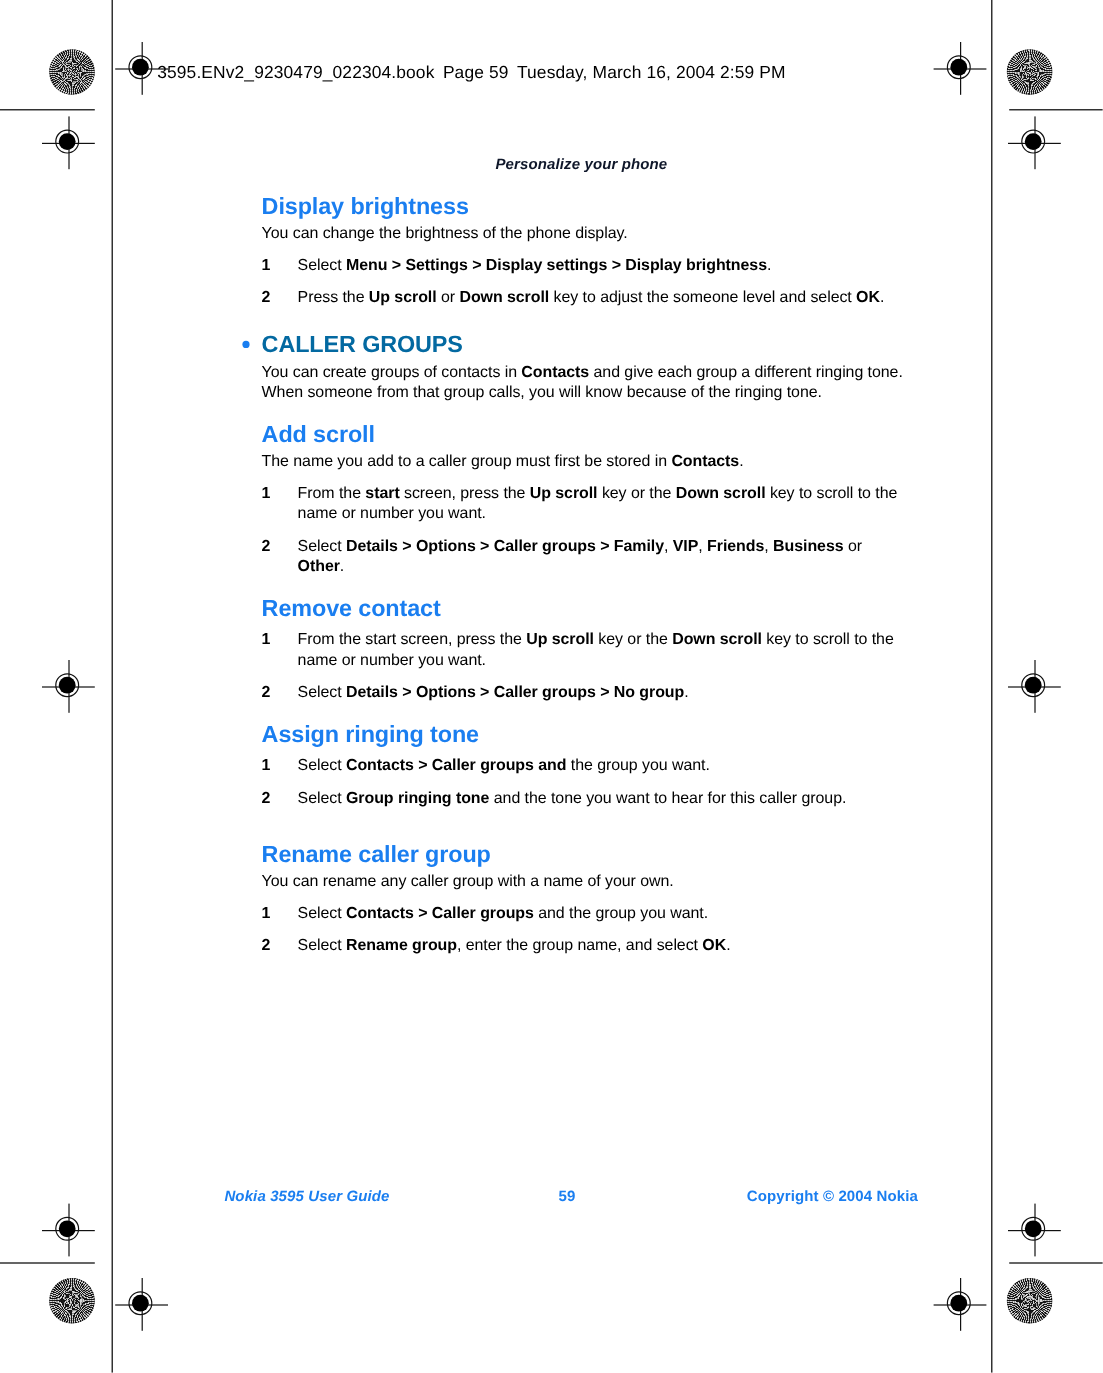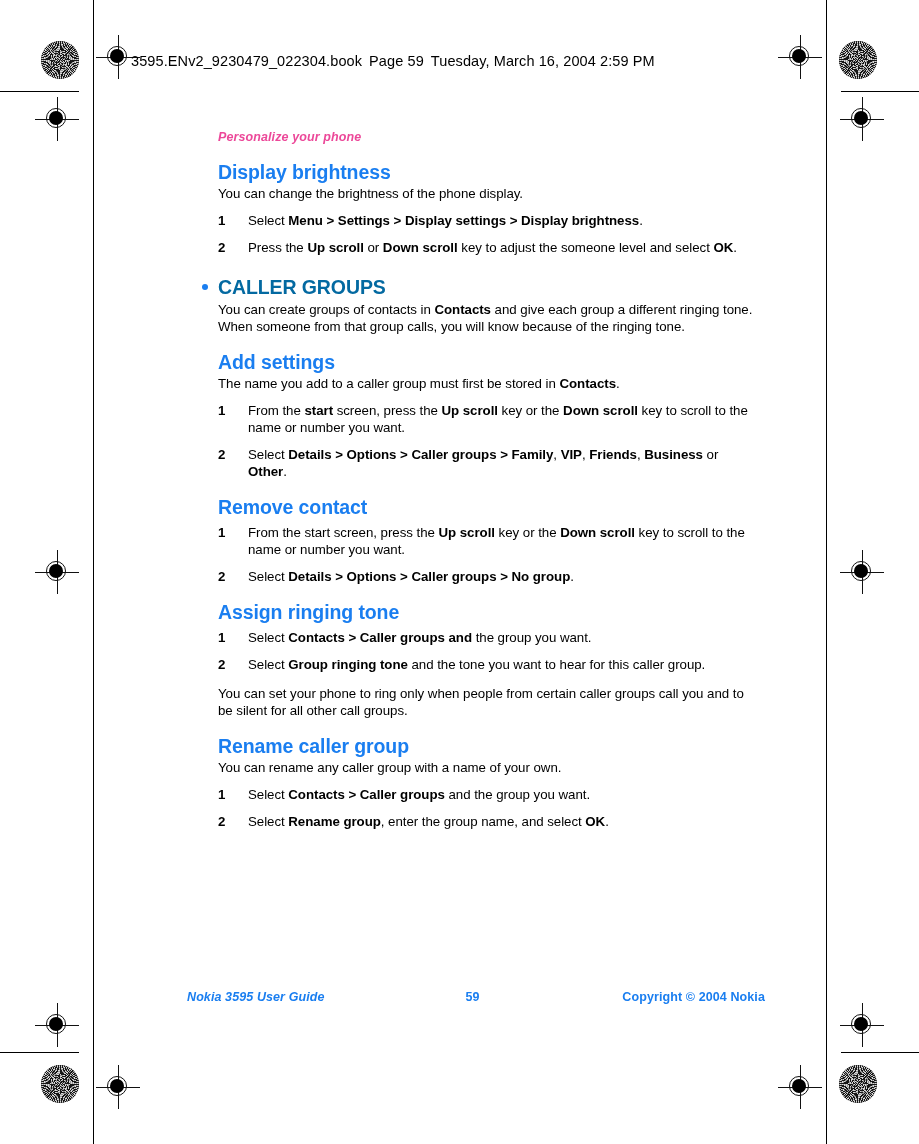--- a/index.html
+++ b/index.html
@@ -94,25 +94,25 @@
     position: absolute;
     left: 0; top: 0;
     width: 919px; height: 1144px;
   }
 
   .running-head {
     position: absolute;
     left: 218px;
     top: 130px;
     width: 533px;
-    text-align: left;
+    text-align: center;
     font-size: 12.5px;
     font-style: italic;
     font-weight: bold;
-    color: #ec4899;
+    color: #0f172a;
     letter-spacing: 0.1px;
   }
 
   .content {
     position: absolute;
     left: 218px;
     top: 161px;
     width: 535px;
     color: #000;
   }
@@ -289,21 +289,21 @@
       <p class="body">You can change the brightness of the phone display.</p>
       <div class="sp-step"></div>
       <ol class="steps">
         <li><span class="num">1</span><span>Select </span><b>Menu &gt; Settings &gt; Display settings &gt; Display brightness</b><span>.</span></li>
         <li style="margin-top: 10px;"><span class="num">2</span><span>Press the </span><b>Up scroll</b><span> or </span><b>Down scroll</b><span> key to adjust the someone level and select </span><b>OK</b><span>.</span></li>
       </ol>
       <div class="sp-h1"></div>
       <h1 class="chapter"><span class="bullet"></span><span>CALLER GROUPS</span></h1>
       <p class="body"><span>You can create groups of contacts in </span><b>Contacts</b><span> and give each group a different ringing tone. When someone from that group calls, you will know because of the ringing tone.</span></p>
       <div class="sp-h2"></div>
-      <h2 class="head"><span>Add settings</span></h2>
+      <h2 class="head"><span>Add scroll</span></h2>
       <p class="body"><span>The name you add to a caller group must first be stored in </span><b>Contacts</b><span>.</span></p>
       <div class="sp-step"></div>
       <ol class="steps">
         <li><span class="num">1</span><span>From the </span><b>start</b><span> screen, press the </span><b>Up scroll</b><span> key or the </span><b>Down scroll</b><span> key to scroll to the name or number you want.</span></li>
         <li style="margin-top: 10px;"><span class="num">2</span><span>Select </span><b>Details &gt; Options &gt; Caller groups &gt; Family</b><span>, </span><b>VIP</b><span>, </span><b>Friends</b><span>, </span><b>Business</b><span> or </span><b>Other</b><span>.</span></li>
       </ol>
       <div class="sp-h2"></div>
       <h2 class="head"><span>Remove contact</span></h2>
       <div class="sp-tight"></div>
       <ol class="steps">
@@ -311,21 +311,20 @@
         <li style="margin-top: 10px;"><span class="num">2</span><span>Select </span><b>Details &gt; Options &gt; Caller groups &gt; No group</b><span>.</span></li>
       </ol>
       <div class="sp-h2"></div>
       <h2 class="head"><span>Assign ringing tone</span></h2>
       <div class="sp-tight"></div>
       <ol class="steps">
         <li><span class="num">1</span><span>Select </span><b>Contacts &gt; Caller groups and</b><span> the group you want.</span></li>
         <li style="margin-top: 10px;"><span class="num">2</span><span>Select </span><b>Group ringing tone</b><span> and the tone you want to hear for this caller group.</span></li>
       </ol>
       <div class="sp-para"></div>
-      <p class="body">You can set your phone to ring only when people from certain caller groups call you and to be silent for all other call groups.</p>
       <div class="sp-h2"></div>
       <h2 class="head"><span>Rename caller group</span></h2>
       <p class="body">You can rename any caller group with a name of your own.</p>
       <div class="sp-step"></div>
       <ol class="steps">
         <li><span class="num">1</span><span>Select </span><b>Contacts &gt; Caller groups</b><span> and the group you want.</span></li>
         <li style="margin-top: 10px;"><span class="num">2</span><span>Select </span><b>Rename group</b><span>, enter the group name, and select </span><b>OK</b><span>.</span></li>
       </ol>
     </div>
 

